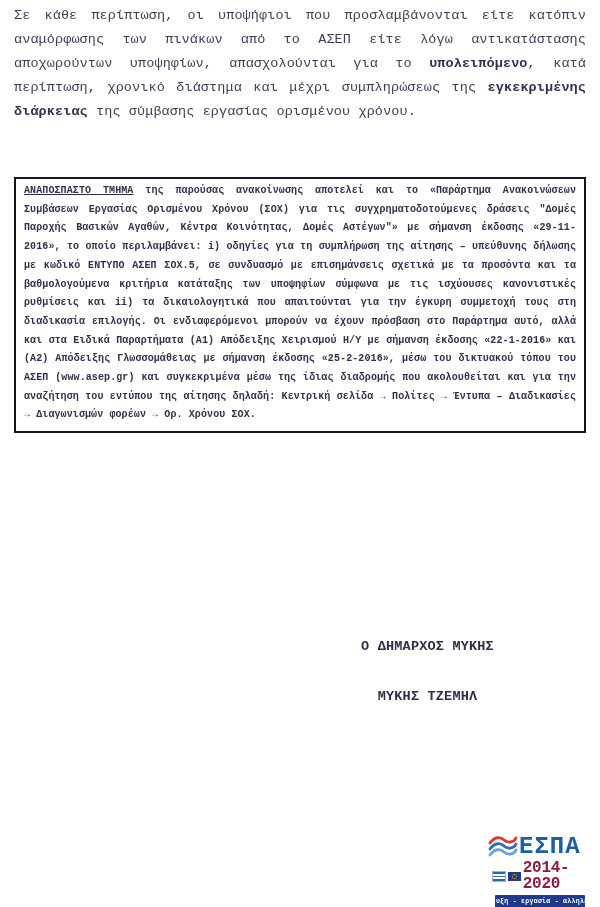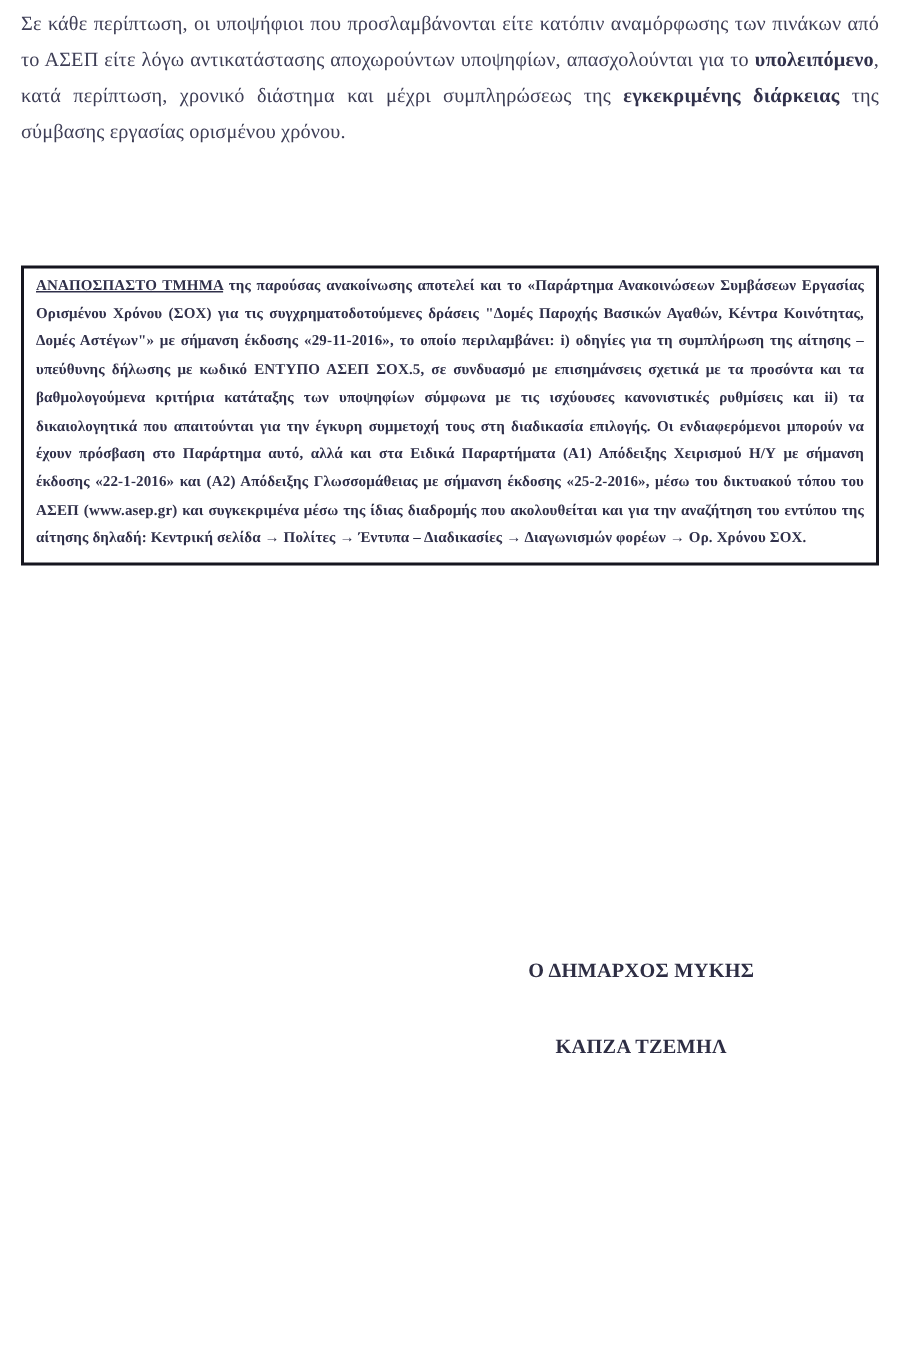--- a/index.html
+++ b/index.html
@@ -1,21 +1,21 @@
 <!DOCTYPE html>
 <html><head>
 <meta charset="utf-8">
 <style>
   html, body { margin: 0; padding: 0; background: #ffffff; }
   .page {
     position: relative;
     width: 600px;
     height: 907px;
     background: #ffffff;
-    font-family: Liberation Serif, serif;
+    font-family: Liberation Mono, monospace;
     overflow: hidden;
   }
 
   
   .intro {
     position: absolute;
     left: 14px;
     top: 4px;
     width: 572px;
     margin: 0;
@@ -118,17 +118,37 @@
 <div class="page">
 
   <p class="intro"><span>Σε κάθε περίπτωση, οι υποψήφιοι που προσλαμβάνονται είτε κατόπιν αναμόρφωσης των πινάκων από το ΑΣΕΠ είτε λόγω αντικατάστασης αποχωρούντων υποψηφίων, απασχολούνται για το </span><span class="b">υπολειπόμενο</span><span>, κατά περίπτωση, χρονικό διάστημα και μέχρι συμπληρώσεως της </span><span class="b">εγκεκριμένης διάρκειας</span><span> της σύμβασης εργασίας ορισμένου χρόνου.</span></p>
 
   <div class="notice-box">
     <p><span class="notice-lead">ΑΝΑΠΟΣΠΑΣΤΟ ΤΜΗΜΑ</span><span> της παρούσας ανακοίνωσης αποτελεί και το «Παράρτημα Ανακοινώσεων Συμβάσεων Εργασίας Ορισμένου Χρόνου (ΣΟΧ) για τις συγχρηματοδοτούμενες δράσεις "Δομές Παροχής Βασικών Αγαθών, Κέντρα Κοινότητας, Δομές Αστέγων"» με σήμανση έκδοσης «29-11-2016», το οποίο περιλαμβάνει: i) οδηγίες για τη συμπλήρωση της αίτησης – υπεύθυνης δήλωσης με κωδικό ΕΝΤΥΠΟ ΑΣΕΠ ΣΟΧ.5, σε συνδυασμό με επισημάνσεις σχετικά με τα προσόντα και τα βαθμολογούμενα κριτήρια κατάταξης των υποψηφίων σύμφωνα με τις ισχύουσες κανονιστικές ρυθμίσεις και ii) τα δικαιολογητικά που απαιτούνται για την έγκυρη συμμετοχή τους στη διαδικασία επιλογής. Οι ενδιαφερόμενοι μπορούν να έχουν πρόσβαση στο Παράρτημα αυτό, αλλά και στα Ειδικά Παραρτήματα (Α1) Απόδειξης Χειρισμού Η/Υ με σήμανση έκδοσης «22-1-2016» και (Α2) Απόδειξης Γλωσσομάθειας με σήμανση έκδοσης «25-2-2016», μέσω του δικτυακού τόπου του ΑΣΕΠ (www.asep.gr) και συγκεκριμένα μέσω της ίδιας διαδρομής που ακολουθείται και για την αναζήτηση του εντύπου της αίτησης δηλαδή: Κεντρική σελίδα → Πολίτες → Έντυπα – Διαδικασίες → Διαγωνισμών φορέων → Ορ. Χρόνου ΣΟΧ.</span></p>
   </div>
 
   <div class="signature">
     <div class="title">Ο ΔΗΜΑΡΧΟΣ ΜΥΚΗΣ</div>
-    <div class="name">ΚΑΠΖΑ ΤΖΕΜΗΛ</div>
+    <div class="name">ΜΥΚΗΣ ΤΖΕΜΗΛ</div>
   </div>
 
+  <div class="espa">
+    <div class="espa-top">
+      <span class="espa-wave">
+        <svg width="30" height="24" viewBox="0 0 30 24">
+          <path d="M2 8 C 7 1, 13 2, 16 5 S 26 8, 28 3" stroke="#d93a30" fill="none" stroke-width="2.8" stroke-linecap="round"></path>
+          <path d="M2 14 C 7 7, 13 8, 16 11 S 26 14, 28 9" stroke="#2f6db5" fill="none" stroke-width="2.8" stroke-linecap="round"></path>
+          <path d="M2 20 C 7 13, 13 14, 16 17 S 26 20, 28 15" stroke="#6aa3d8" fill="none" stroke-width="2.8" stroke-linecap="round"></path>
+        </svg>
+      </span>
+      <span class="espa-acronym">ΕΣΠΑ</span>
+    </div>
+    <div class="espa-mid">
+      <span class="flag flag-gr"></span>
+      <span class="flag flag-eu"></span>
+      <span class="espa-period">2014-2020</span>
+    </div>
+    <div class="espa-bar">
+      <span>ανάπτυξη - εργασία - αλληλεγγύη</span>
+    </div>
+  </div>
 
 </div>
 
 </body></html>

